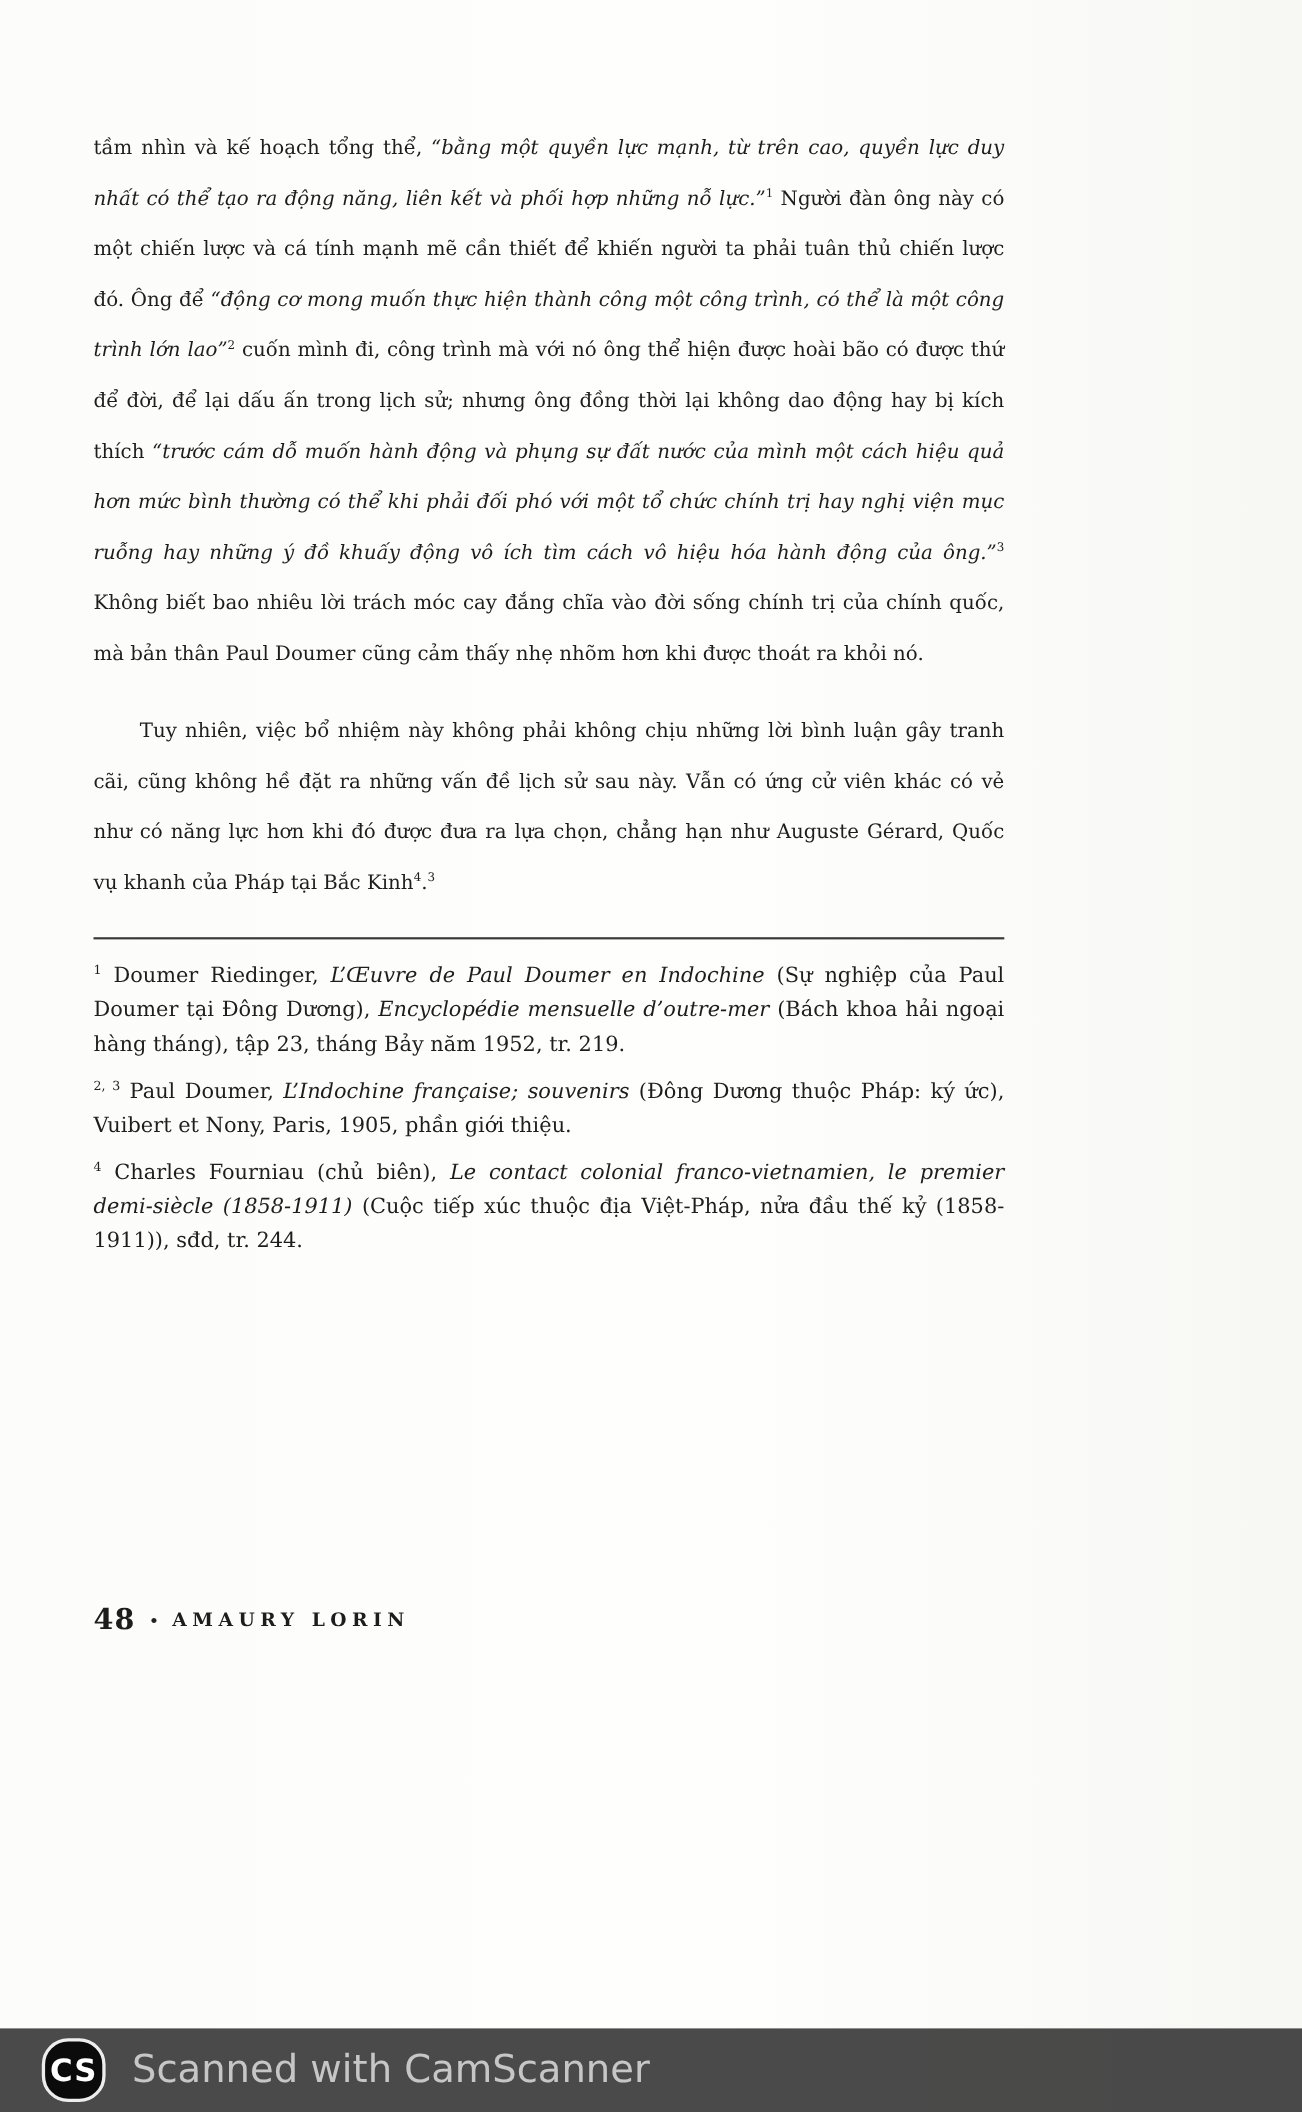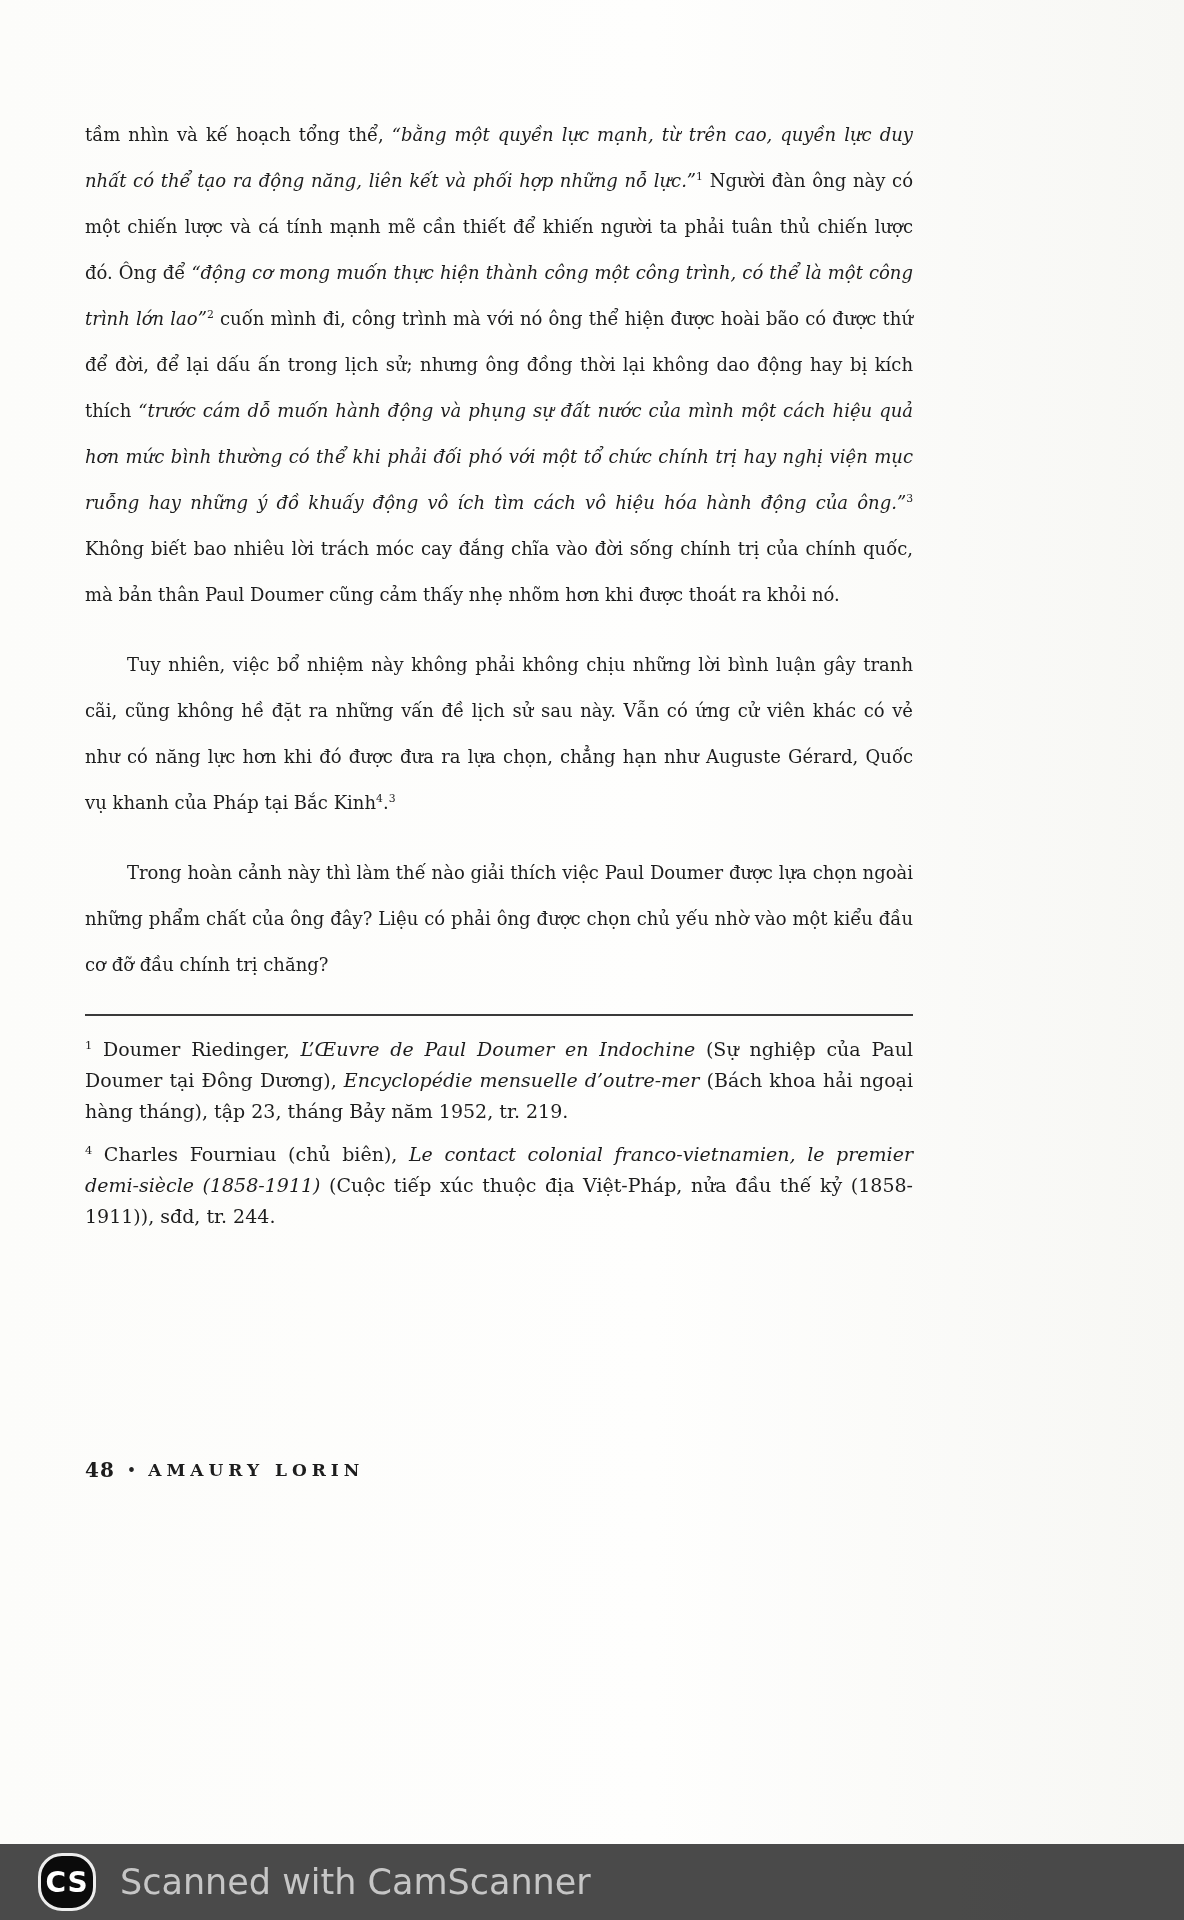--- a/index.html
+++ b/index.html
@@ -48,21 +48,21 @@
   }
   .page-footer {
     position: absolute;
     left: 85px; top: 1458px;
     display: flex;
     align-items: center;
     gap: 12px;
   }
   .pg-num {
     font-weight: bold;
-    font-size: 20px;
+    font-size: 26px;
     letter-spacing: 1px;
   }
   .pg-bullet {
     font-size: 16px;
     color: #222;
   }
   .pg-author {
     font-weight: bold;
     font-size: 17px;
     letter-spacing: 5px;
@@ -100,26 +100,26 @@
   }
 </style>
 </head>
 <body>
 
 <div class="page">
 
   <div class="body-col">
     <p class="para"><span>tầm nhìn và kế hoạch tổng thể, </span><span class="it">“bằng một quyền lực mạnh, từ trên cao, quyền lực duy nhất có thể tạo ra động năng, liên kết và phối hợp những nỗ lực.”</span><sup>1</sup><span> Người đàn ông này có một chiến lược và cá tính mạnh mẽ cần thiết để khiến người ta phải tuân thủ chiến lược đó. Ông để </span><span class="it">“động cơ mong muốn thực hiện thành công một công trình, có thể là một công trình lớn lao”</span><sup>2</sup><span> cuốn mình đi, công trình mà với nó ông thể hiện được hoài bão có được thứ để đời, để lại dấu ấn trong lịch sử; nhưng ông đồng thời lại không dao động hay bị kích thích </span><span class="it">“trước cám dỗ muốn hành động và phụng sự đất nước của mình một cách hiệu quả hơn mức bình thường có thể khi phải đối phó với một tổ chức chính trị hay nghị viện mục ruỗng hay những ý đồ khuấy động vô ích tìm cách vô hiệu hóa hành động của ông.”</span><sup>3</sup><span> Không biết bao nhiêu lời trách móc cay đắng chĩa vào đời sống chính trị của chính quốc, mà bản thân Paul Doumer cũng cảm thấy nhẹ nhõm hơn khi được thoát ra khỏi nó.</span></p>
     <p class="para indent"><span>Tuy nhiên, việc bổ nhiệm này không phải không chịu những lời bình luận gây tranh cãi, cũng không hề đặt ra những vấn đề lịch sử sau này. Vẫn có ứng cử viên khác có vẻ như có năng lực hơn khi đó được đưa ra lựa chọn, chẳng hạn như Auguste Gérard, Quốc vụ khanh của Pháp tại Bắc Kinh</span><sup>4</sup><span>.</span><sup>3</sup></p>
-    <p class="para indent"><span>Trong hoàn cảnh này thì làm thế nào giải thích việc Paul Doumer được lựa chọn ngoài những phẩm chất của ông đây? Liệu có phải ông được chọn chủ yếu nhờ vào một kiểu đầu cơ đỡ đầu chính trị chăng?</span></p>
 
     <div class="footnote-rule"></div>
 
     <div class="footnotes">
       <p class="footnote"><sup>1</sup><span> Doumer Riedinger, </span><span class="it">L’Œuvre de Paul Doumer en Indochine</span><span> (Sự nghiệp của Paul Doumer tại Đông Dương), </span><span class="it">Encyclopédie mensuelle d’outre-mer</span><span> (Bách khoa hải ngoại hàng tháng), tập 23, tháng Bảy năm 1952, tr. 219.</span></p>
+      <p class="footnote"><sup>2, 3</sup><span> Paul Doumer, </span><span class="it">L’Indochine française; souvenirs</span><span> (Đông Dương thuộc Pháp: ký ức), Vuibert et Nony, Paris, 1905, phần giới thiệu.</span></p>
       <p class="footnote"><sup>4</sup><span> Charles Fourniau (chủ biên), </span><span class="it">Le contact colonial franco-vietnamien, le premier demi-siècle (1858-1911)</span><span> (Cuộc tiếp xúc thuộc địa Việt-Pháp, nửa đầu thế kỷ (1858-1911)), sđd, tr. 244.</span></p>
     </div>
   </div>
 
   <div class="page-footer">
     <span class="pg-num">48</span>
     <span class="pg-bullet">•</span>
     <span class="pg-author">AMAURY LORIN</span>
   </div>
 

